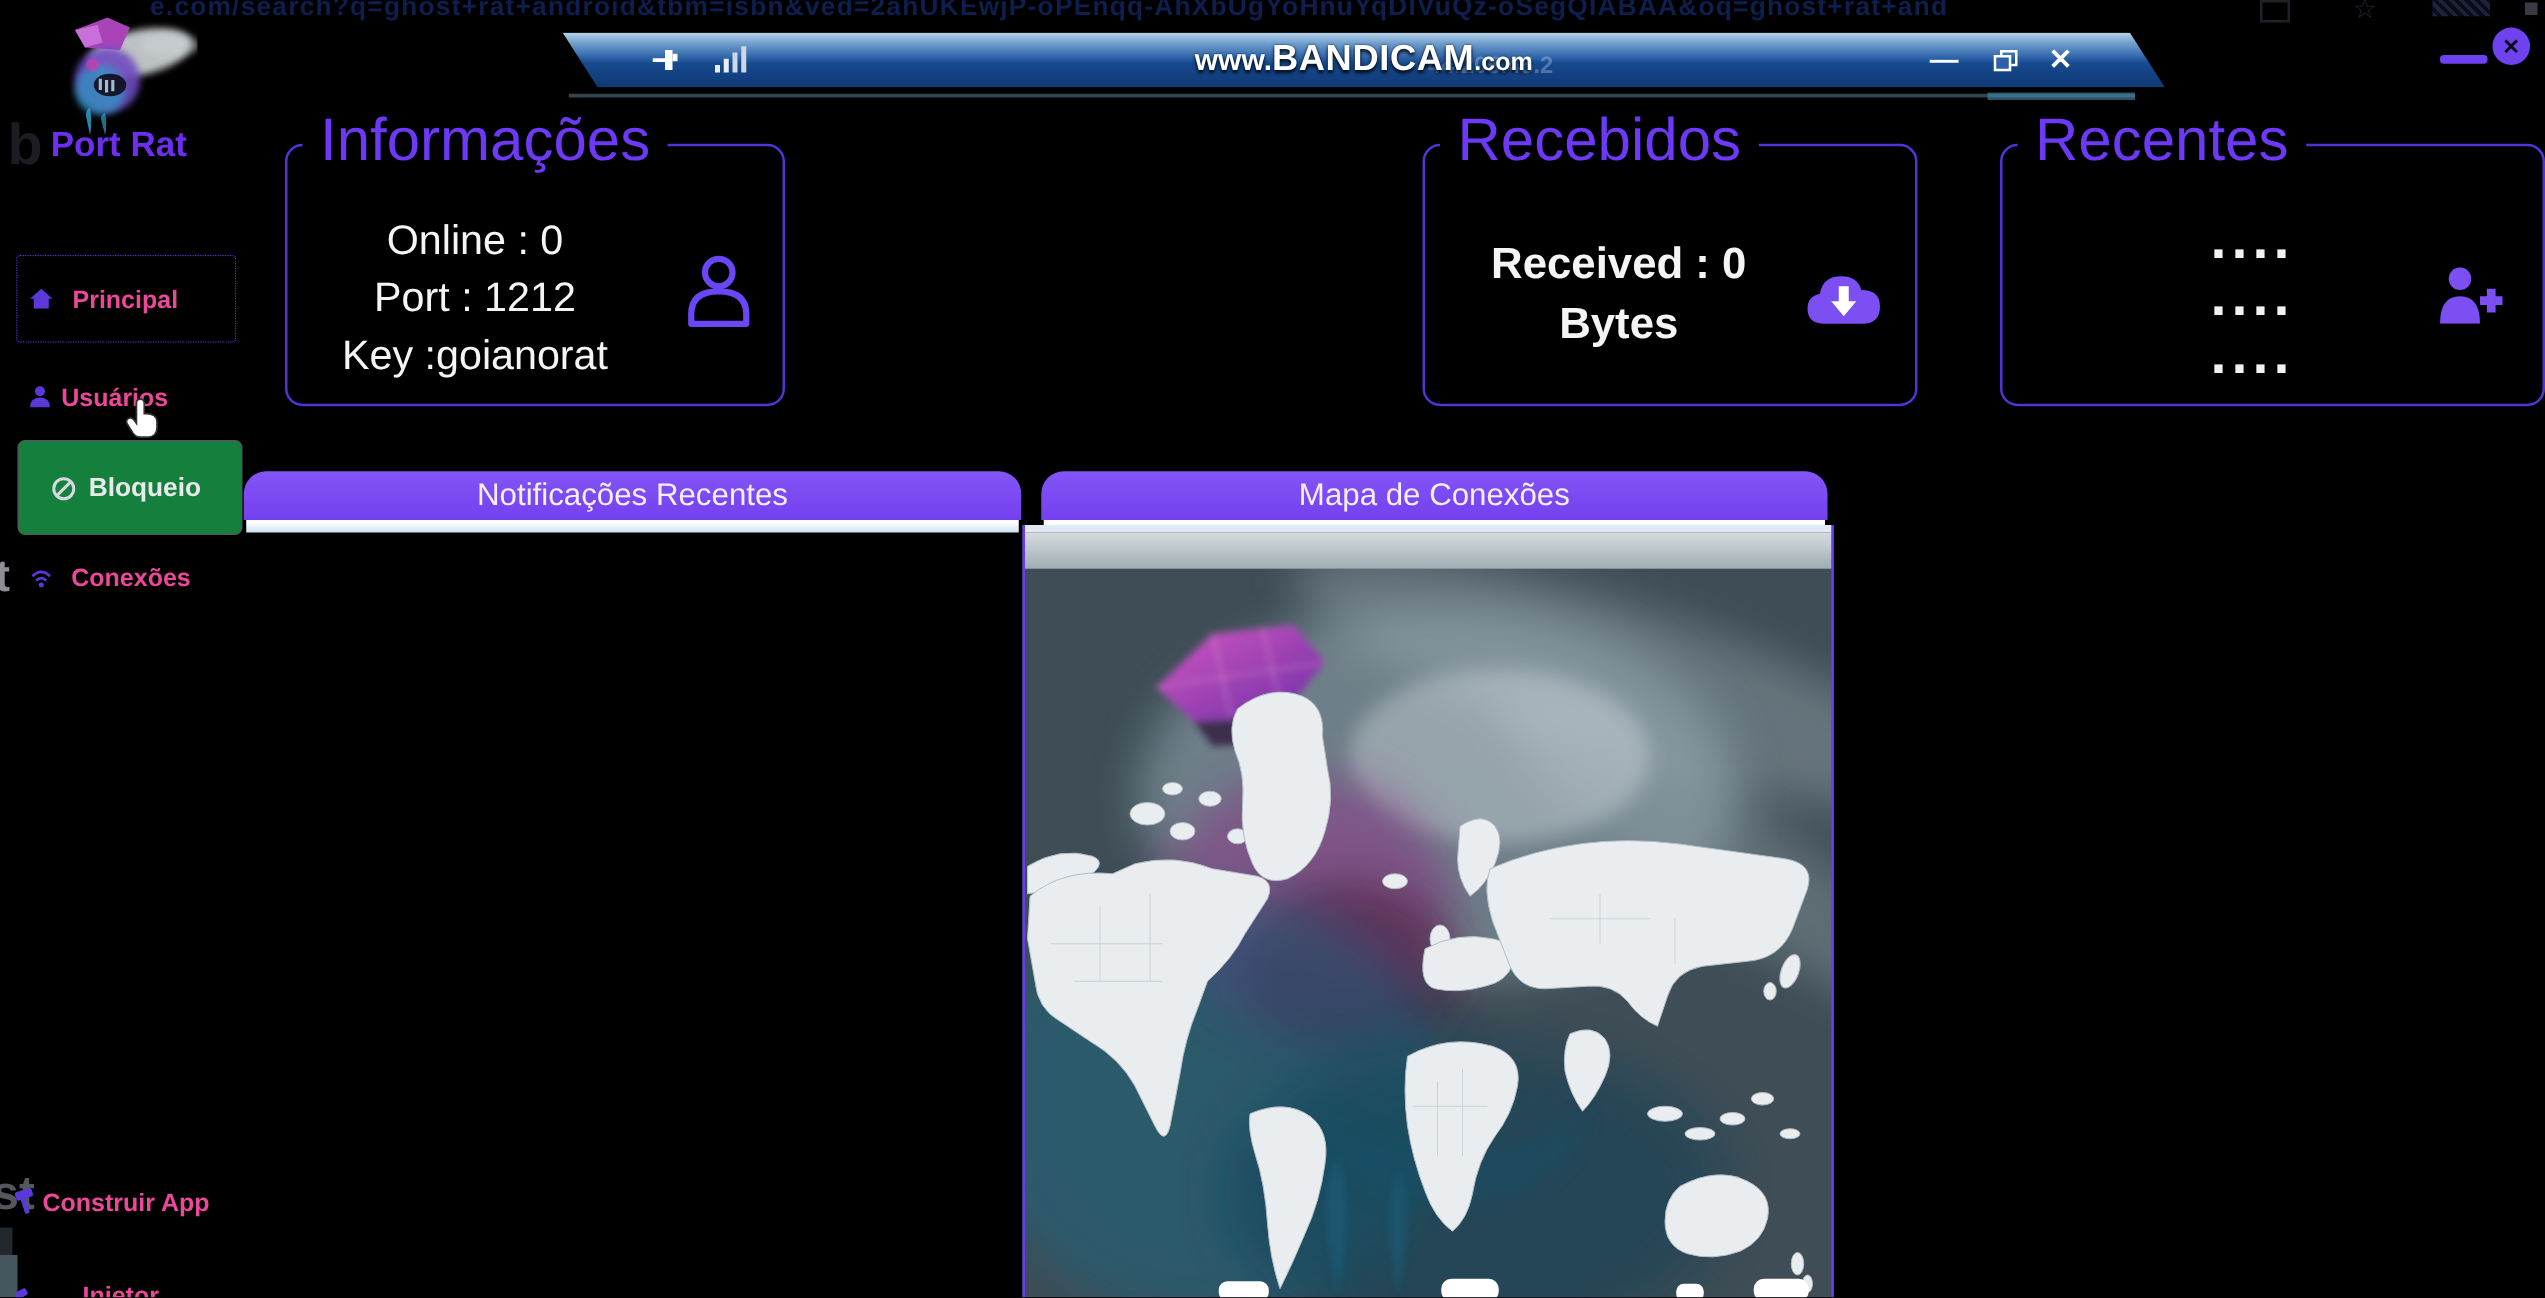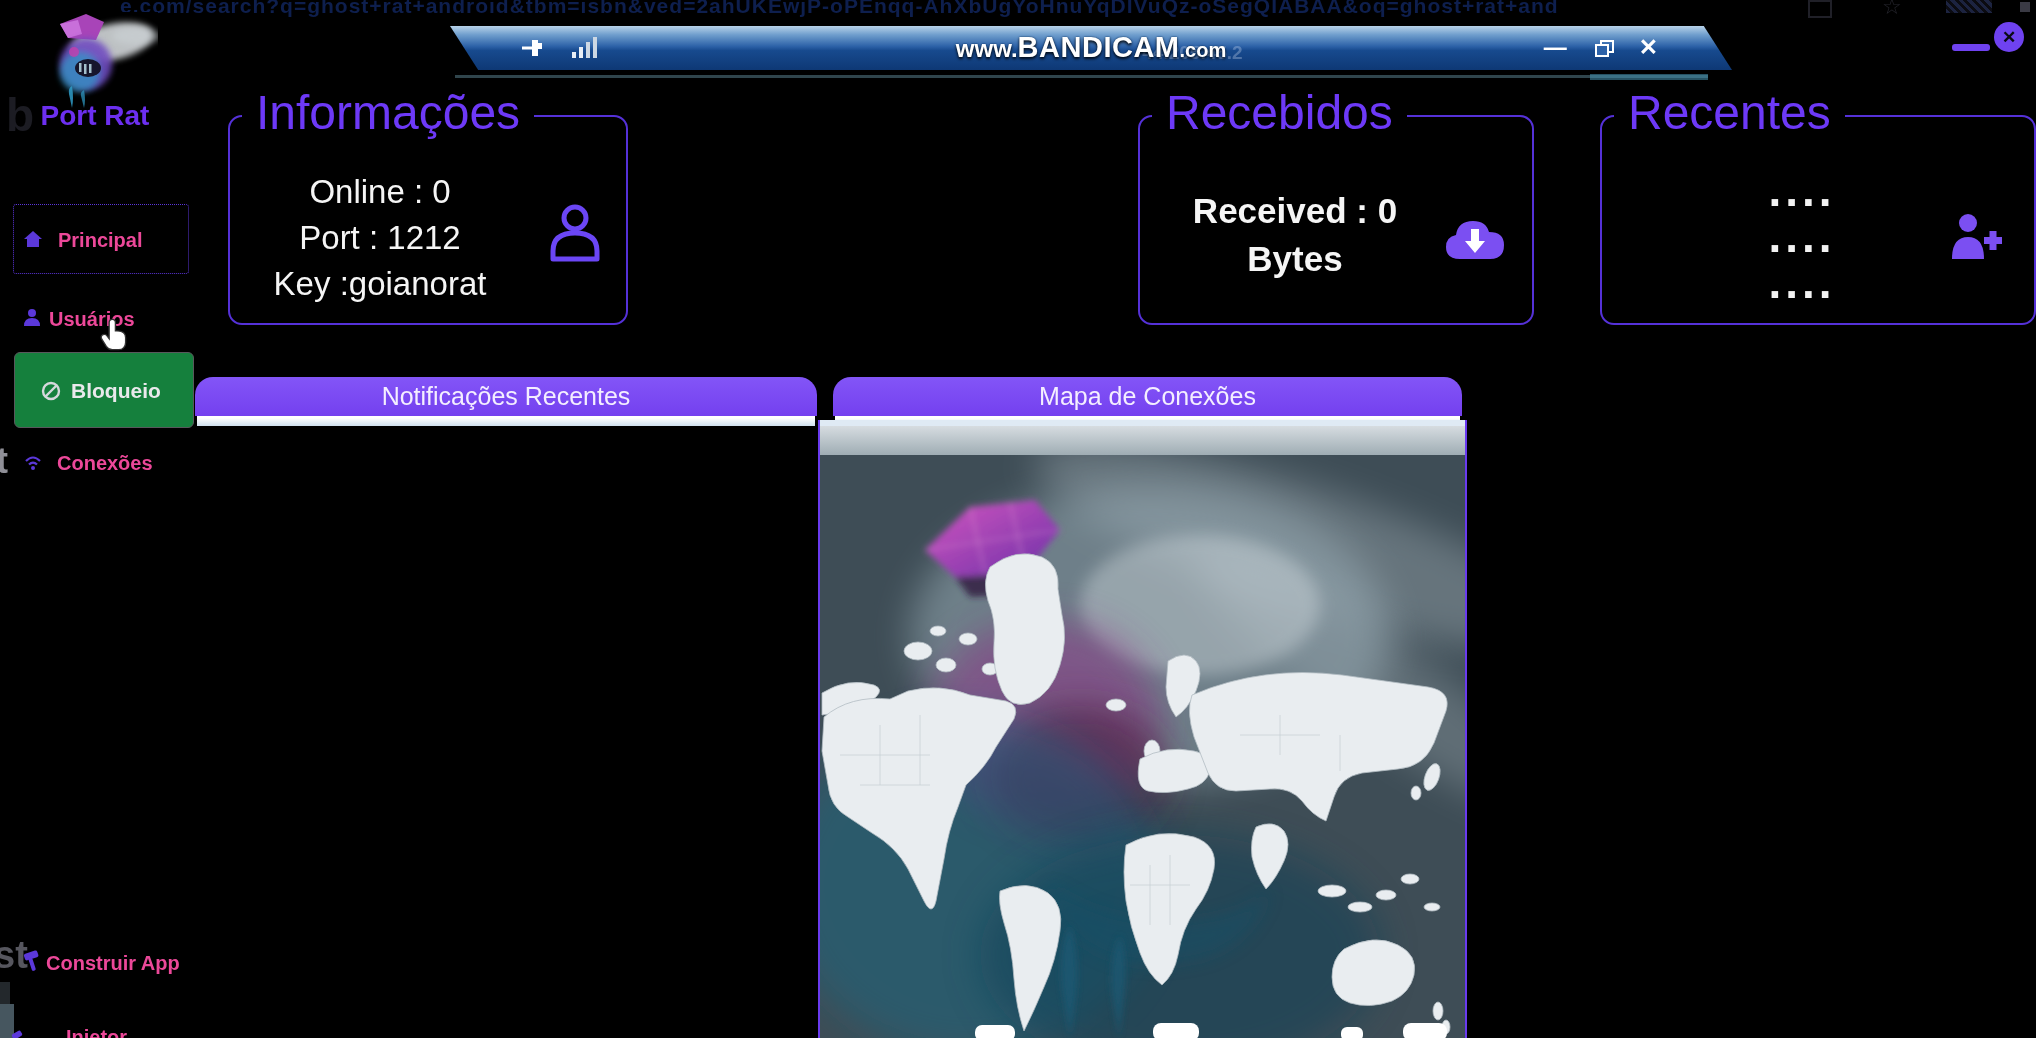--- a/index.html
+++ b/index.html
@@ -56,21 +56,21 @@
   #row-usuarios{left:13px;top:296px;width:174px;height:44px;}
   #row-usuarios .side-label{position:absolute;left:36px;top:12px;}
   #row-usuarios .s-ico{position:absolute;left:10px;top:12px;}
   #card-bloqueio{left:14px;top:352px;width:178px;height:74px;background:#15803d;border:1px solid #58585c;
     border-radius:6px;box-shadow:3px 4px 8px rgba(0,0,0,.65);}
   #card-bloqueio .side-label{position:absolute;left:56px;top:26px;color:#e9e9ec;font-size:21px;}
   #card-bloqueio .s-ico{position:absolute;left:26px;top:28px;}
   #row-conexoes{left:13px;top:444px;width:174px;height:40px;}
   #row-conexoes .side-label{position:absolute;left:44px;top:8px;}
   #row-conexoes .s-ico{position:absolute;left:10px;top:8px;}
-  #row-construir{left:16px;top:946px;width:190px;height:36px;}
+  #row-construir{left:4px;top:946px;width:190px;height:36px;}
   #row-construir .side-label{position:absolute;left:30px;top:6px;}
   #row-construir .s-ico{position:absolute;left:6px;top:4px;}
   #row-injetor{left:4px;top:1022px;width:190px;height:30px;}
   #row-injetor .side-label{position:absolute;left:62px;top:4px;}
   #row-injetor .s-ico{position:absolute;left:6px;top:6px;}
   #cursor{left:100px;top:318px;}
 
   
   .panel{position:absolute;top:115px;height:206px;border:2px solid #5531d8;border-radius:14px;}
   .panel-title{position:absolute;top:-36px;left:12px;background:#000;padding:0 14px;

